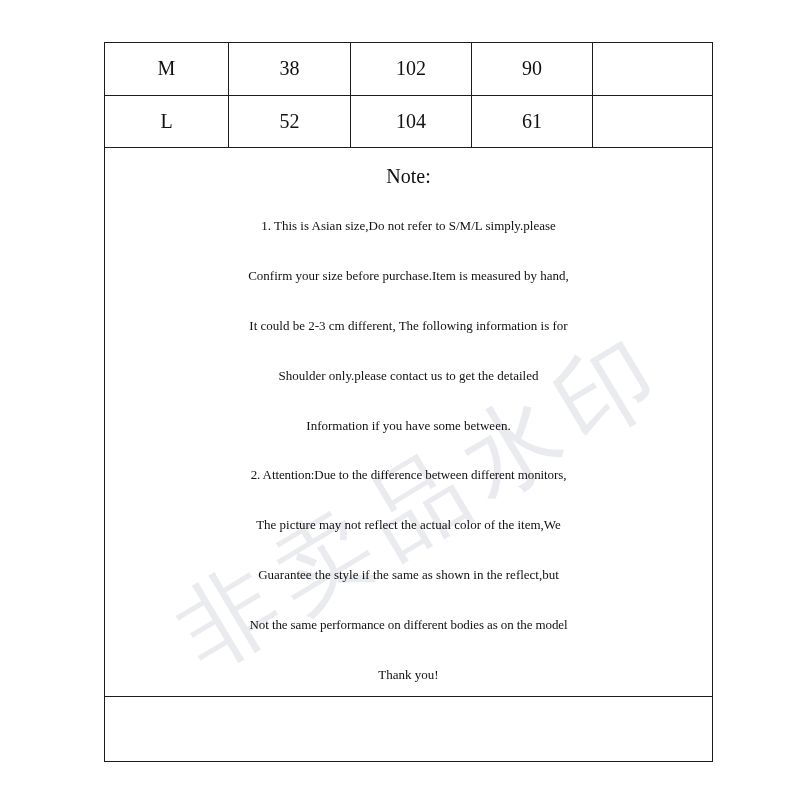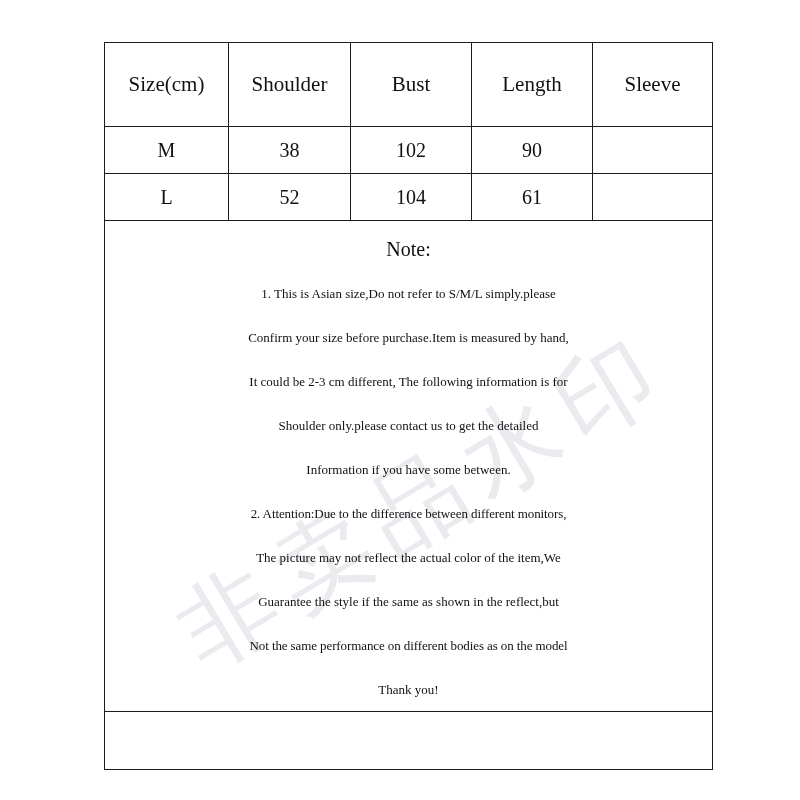--- a/index.html
+++ b/index.html
@@ -90,21 +90,21 @@
   tr.data-row td { height: 46px; font-size: 20px; }
 
   td.note-cell {
     height: 487px;
     vertical-align: top;
     padding: 0;
   }
   .note-inner {
     display: flex;
     flex-direction: column;
-    justify-content: flex-start;
+    justify-content: space-between;
     align-items: stretch;
     height: 100%;
     padding-top: 6px;
     box-sizing: border-box;
   }
   .note-line {
     text-align: center;
     font-size: 13px;
     line-height: 1;
     height: 44px;
@@ -131,27 +131,20 @@
   <div id="chart-wrap">
     <table class="size-chart">
       <colgroup>
         <col class="c-size">
         <col class="c-sh">
         <col class="c-bust">
         <col class="c-len">
         <col class="c-sleeve">
       </colgroup>
       <tbody>
-        <tr class="head-row">
-          <td>Size(cm)</td>
-          <td>Shoulder</td>
-          <td>Bust</td>
-          <td>Length</td>
-          <td>Sleeve</td>
-        </tr>
 
         <tr class="data-row">
           <td>M</td>
           <td>38</td>
           <td>102</td>
           <td>90</td>
           <td></td>
         </tr>
 
         <tr class="data-row">

